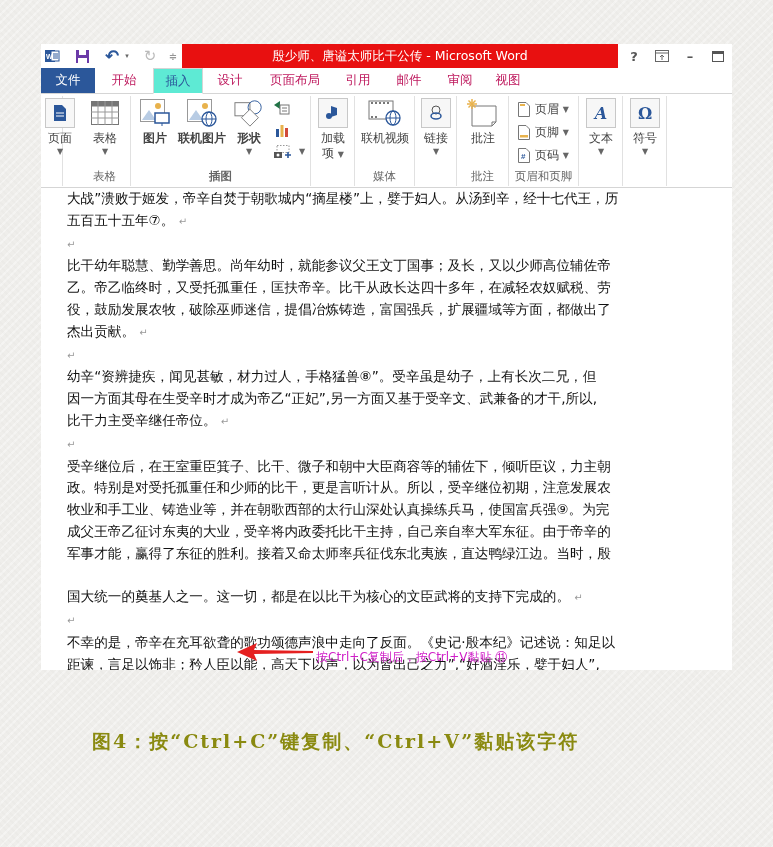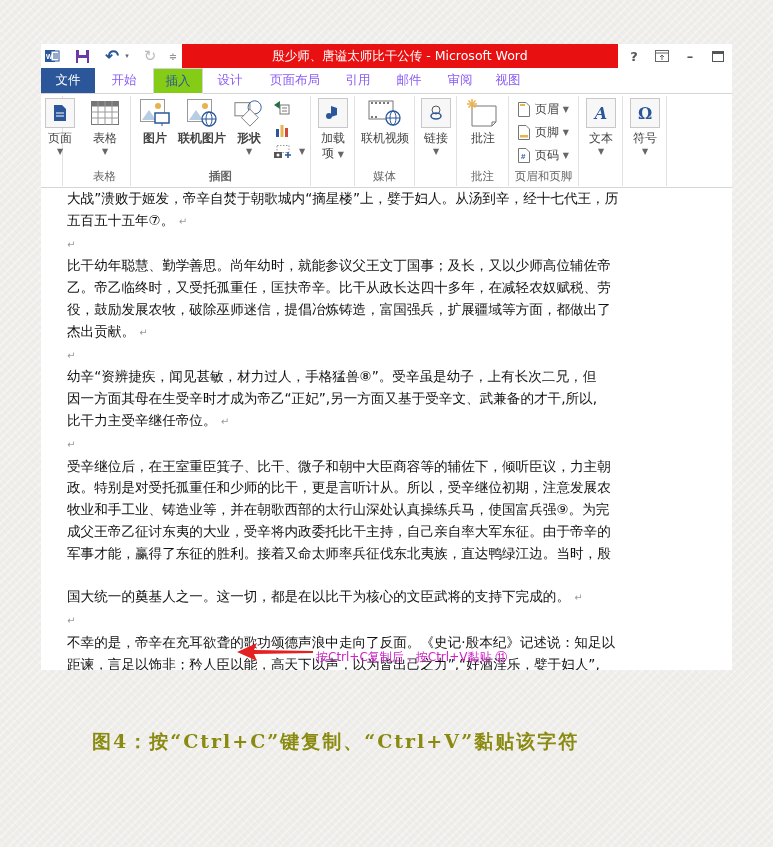--- a/index.html
+++ b/index.html
@@ -15,23 +15,23 @@
   
   .titlebar { position:absolute; left:0; top:0; width:691px; height:24px; background:#fff; }
   .qat { position:absolute; left:0; top:0; height:24px; display:flex; align-items:center; }
   .qat .q { width:22px; height:22px; display:flex; align-items:center; justify-content:center; font-size:14px; }
   .title-red { position:absolute; left:141px; top:0; width:436px; height:24px; background:#e81010; color:#fff;
     font-size:12.5px; display:flex; align-items:center; justify-content:center; }
   .winctl { position:absolute; right:0; top:0; height:24px; display:flex; }
   .winctl div { width:28px; height:24px; display:flex; align-items:center; justify-content:center; color:#555; font-size:13px; }
   
   .tabs { position:absolute; left:0; top:24px; width:691px; height:25px; background:#fff; border-bottom:1px solid #d5d5d5; display:flex; }
-  .tab { height:25px; font-size:12.5px; color:#8b5cf6; display:flex; align-items:center; justify-content:center; box-sizing:border-box; }
+  .tab { height:25px; font-size:12.5px; color:#be185d; display:flex; align-items:center; justify-content:center; box-sizing:border-box; }
   .tab.file { background:#2b579a; color:#fff; width:54px; }
-  .tab.active { color:#2b579a; border:1px solid #d5d5d5; border-bottom:1px solid #fff; background:#84cc16; height:26px; }
+  .tab.active { color:#2b579a; border:1px solid #d5d5d5; border-bottom:1px solid #fff; background:#5eead4; height:26px; }
   
   .ribbon { position:absolute; left:0; top:50px; width:691px; height:93px; background:#fff; border-bottom:1px solid #d5d5d5; }
   .grp { position:absolute; top:2px; height:90px; border-right:1px solid #e1e1e1; box-sizing:border-box; }
   .grp-label { position:absolute; bottom:2px; left:0; right:0; text-align:center; font-size:11.5px; color:#666; }
   .btn { position:absolute; text-align:center; font-size:12px; color:#444; }
   .btn .ic { margin:0 auto; width:30px; height:30px; display:flex; align-items:center; justify-content:center; }
   .btn .ic.boxed { border:1px solid #c8c8c8; background:#f7f7f7; box-sizing:border-box; }
   .btn .lbl { margin-top:3px; line-height:15px; white-space:nowrap; }
   .caret { font-size:8px; color:#666; line-height:12px; }
   .small-btn { position:absolute; font-size:12px; color:#444; display:flex; align-items:center; white-space:nowrap;text-align:center; }

